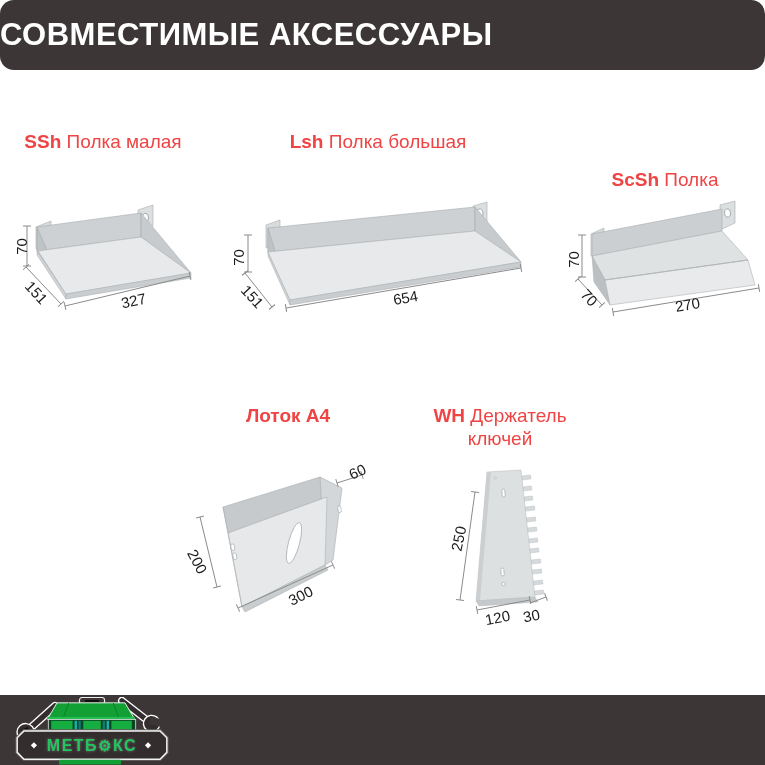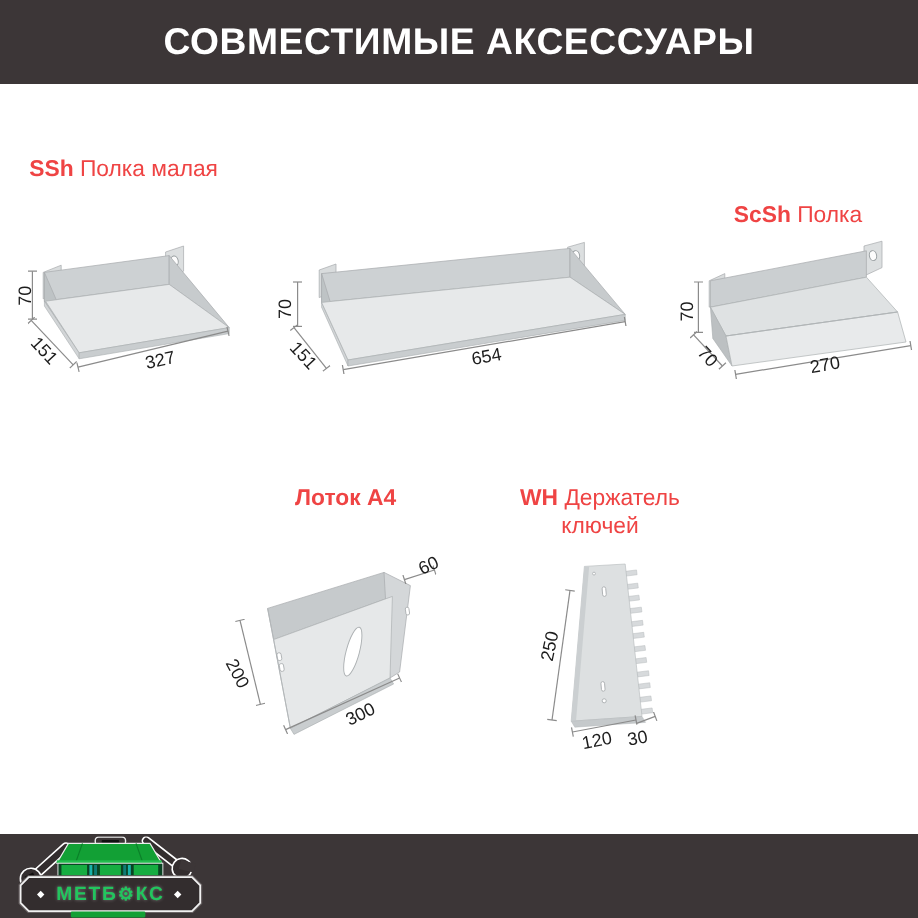--- a/index.html
+++ b/index.html
@@ -1,20 +1,20 @@
 <!DOCTYPE html>
 <html><head>
 <meta charset="utf-8">
 <style>
   html,body{margin:0;padding:0;background:#fff;}
   .page{position:relative;width:765px;height:765px;background:#ffffff;overflow:hidden;
         font-family:"Liberation Sans",sans-serif;}
   
   .band{position:absolute;left:0;width:765px;background:#3c3637;}
-  .band-top{top:0;height:70px;display:flex;align-items:center;justify-content:center;}
+  .band-top{top:0;height:70px;display:flex;align-items:center;border-radius:14px;}
   .page-title{margin:0;color:#ffffff;font-size:31px;font-weight:700;letter-spacing:.5px;white-space:nowrap;}
   .band-bottom{top:695px;height:70px;}
   
   .plabel{position:absolute;font-size:19px;line-height:23px;color:#ef4444;text-align:center;}
   .plabel b{font-weight:700;}
   .l1{left:8px;  top:130px;width:190px;}
   .l2{left:278px;top:130px;width:200px;}
   .l3{left:568px;top:130px;width:194px;margin-top:38px;}
   .l4{left:202px;top:404px;width:172px;font-weight:700;}
   .l5{left:414px;top:404px;width:172px;}
@@ -62,20 +62,23 @@
       </marker>
     </defs>
   </svg>
 
   <header class="band band-top">
     <h1 class="page-title">СОВМЕСТИМЫЕ АКСЕССУАРЫ</h1>
   </header>
 
   <div class="plabel l1">
     <b>SSh</b> <span>Полка малая</span>
+  </div>
+  <div class="plabel l2">
+    <b>Lsh</b> <span>Полка большая</span>
   </div>
   <div class="plabel l3">
     <b>ScSh</b> <span>Полка</span><br>
   </div>
   <div class="plabel l4">
     <b>Лоток А4</b>
   </div>
   <div class="plabel l5">
     <b>WH</b> <span>Держатель</span><br>
     <span>ключей</span>

